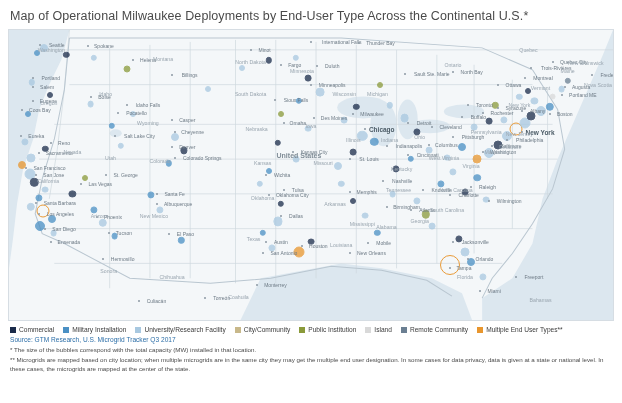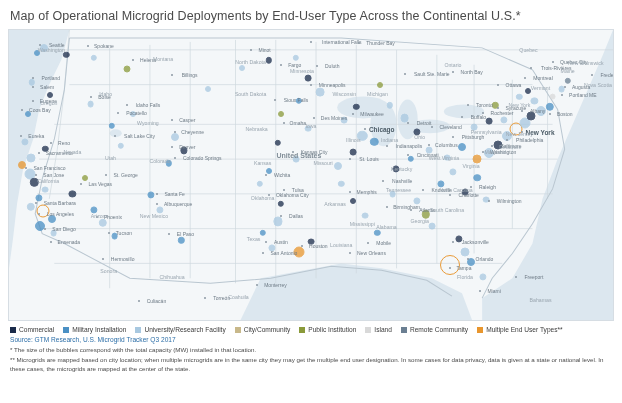--- a/index.html
+++ b/index.html
@@ -123,21 +123,21 @@
   }
   .footnote {
     margin: 0 0 1px 0;
   }
 </style>
 </head>
 <body>
 
 <div class="page">
 
-  <div class="title">Map of Operational Microgrid Deployments by End-User Type Across the Continental U.S.*</div>
+  <div class="title">Map of Operational Milwaukee Deployments by End-User Type Across the Continental U.S.*</div>
 
   <div class="map-wrap">
     <div class="land"></div>
 
     <svg class="mapsvg" viewBox="0 0 600 292" preserveAspectRatio="none">
 
       <path d="M0,0 L60,0 L52,30 L40,55 L30,80 L24,110 L14,140 L8,175 L4,210 L0,240 Z" fill="#dce7ef"></path>
 
       <path d="M600,0 L600,292 L470,292 L470,270 L500,250 L520,215 L530,170 L545,130 L560,95 L575,60 L590,25 Z" fill="#dce7ef"></path>
 

